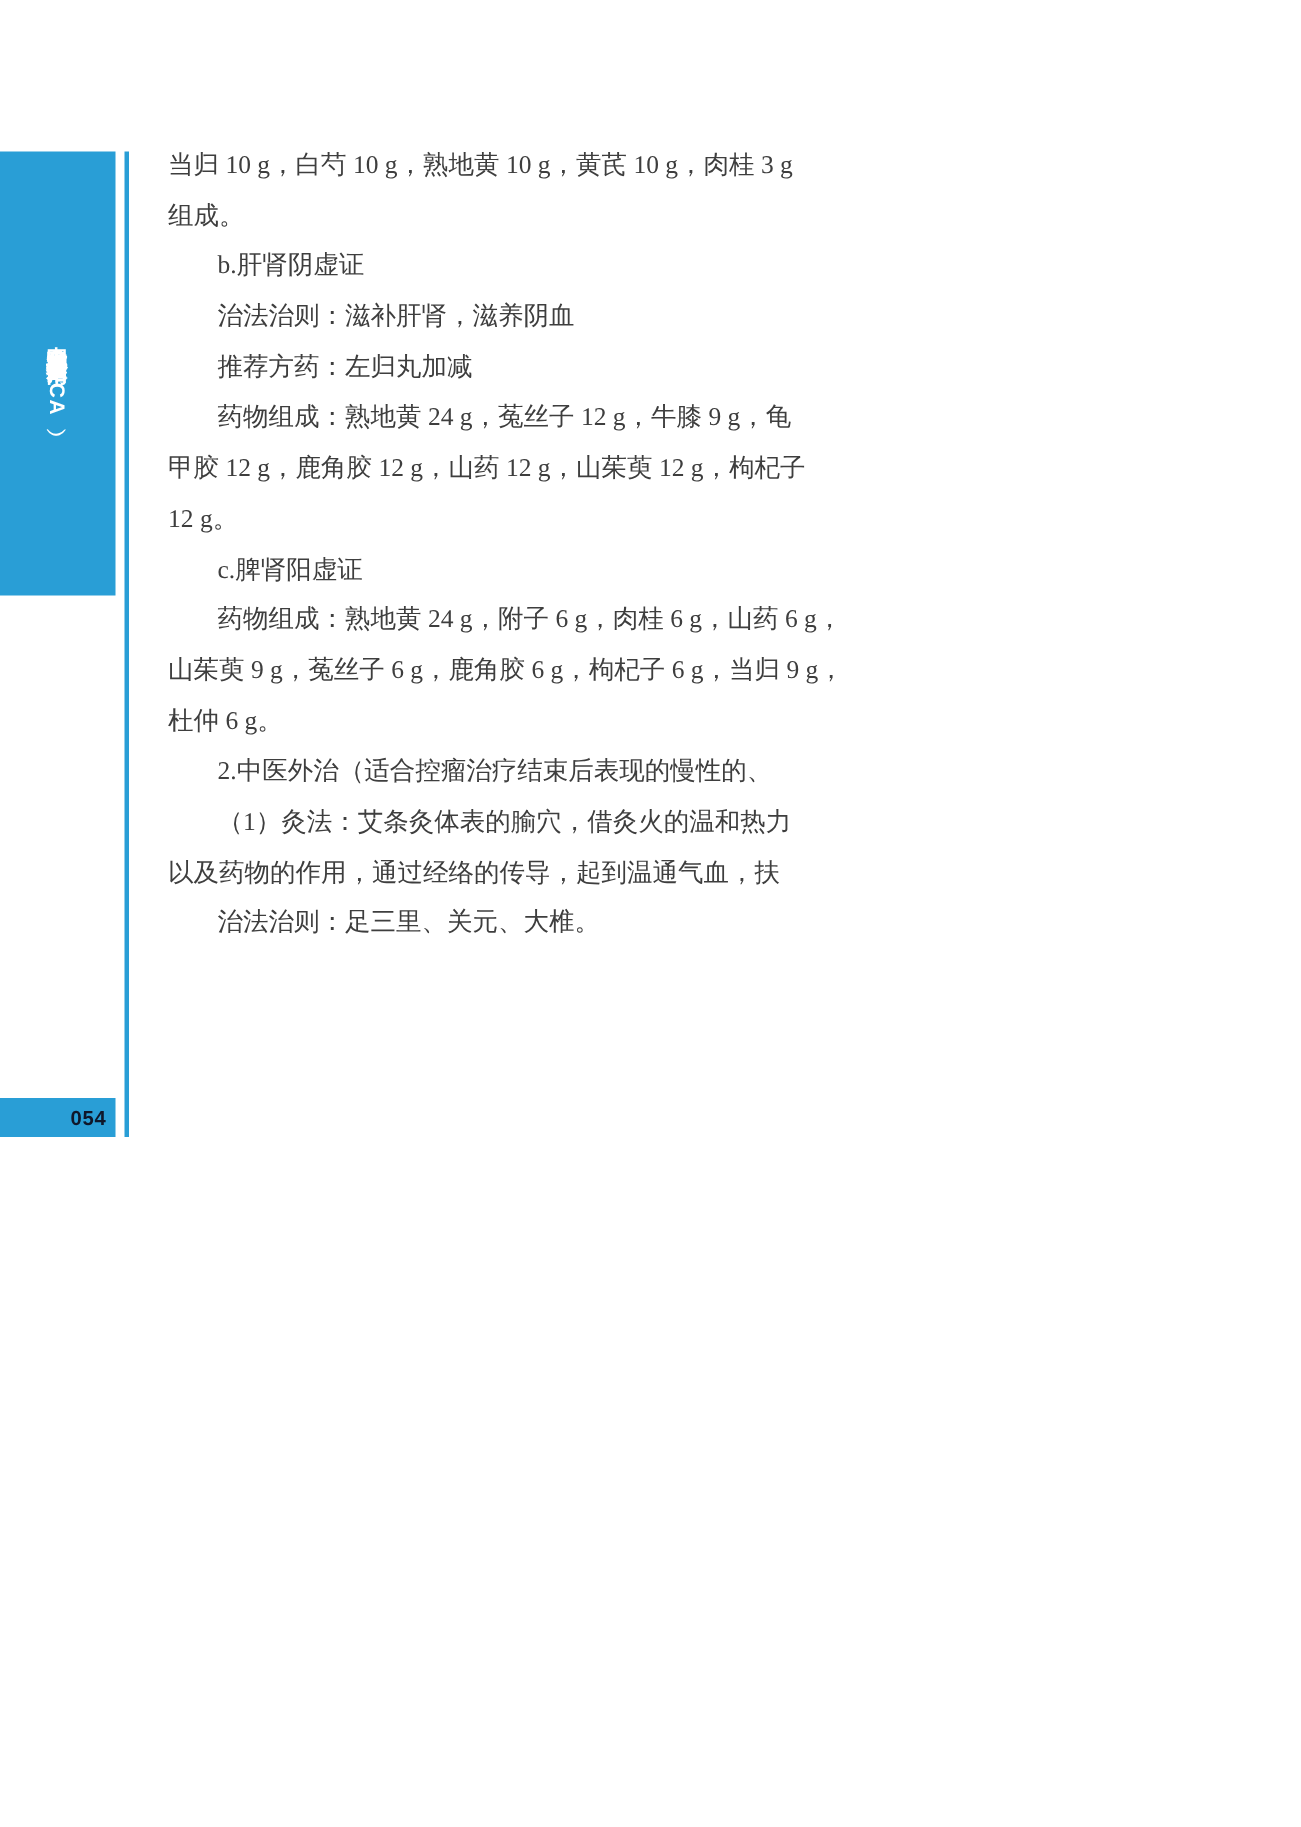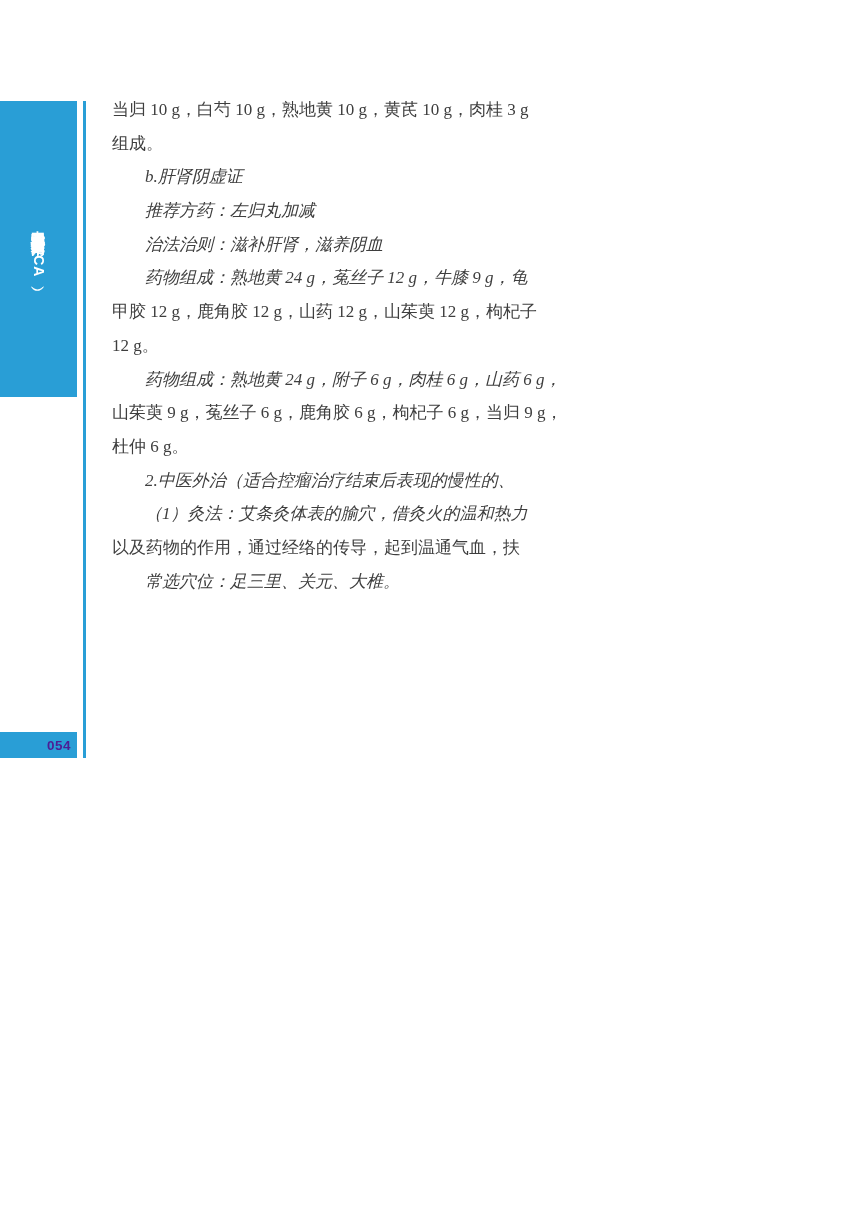--- a/index.html
+++ b/index.html
@@ -47,21 +47,21 @@
     left: 0; top: 732px;
     width: 77px; height: 26px;
     background: #299ed6;
     display: flex;
     align-items: center;
     justify-content: flex-end;
     padding-right: 6px;
     box-sizing: border-box;
   }
   .badge-num {
-    color: #4c1d95;
+    color: #0f172a;
     font-family: "Liberation Sans", "DejaVu Sans", sans-serif;
     font-weight: bold;
     font-size: 13.5px;
     letter-spacing: 0.5px;
   }
 
   
   .bodytext {
     position: absolute;
     left: 112px; top: 93px;
@@ -69,21 +69,21 @@
     font-size: 17px;
     line-height: 33.7px;
     color: #3e3e3e;
   }
   .ln {
     margin: 0;
     height: 33.7px;
     white-space: nowrap;
     box-sizing: border-box;
   }
-  .ln.indent { padding-left: 33px; font-style: italic; }
+  .ln.indent { padding-left: 33px; }
   
   .ln.fill {
     display: flex;
     justify-content: space-between;
     align-items: baseline;
   }
   .ln.fill span { white-space: pre; }
 </style>
 </head>
 <body>
@@ -137,22 +137,22 @@
         <span>，</span>
         <span>肉</span>
         <span>桂</span>
         <span> </span>
         <span>3</span>
         <span> </span>
         <span>g</span>
       </p>
     <p class="ln">组成。</p>
     <p class="ln indent">b.肝肾阴虚证</p>
+    <p class="ln indent">治法治则：滋补肝肾，滋养阴血</p>
     <p class="ln indent">推荐方药：左归丸加减</p>
-    <p class="ln indent">治法治则：滋补肝肾，滋养阴血</p>
     <p class="ln indent fill">
         <span>药</span>
         <span>物</span>
         <span>组</span>
         <span>成</span>
         <span>：</span>
         <span>熟</span>
         <span>地</span>
         <span>黄</span>
         <span> </span>
@@ -212,20 +212,21 @@
         <span>1</span>
         <span>2</span>
         <span> </span>
         <span>g</span>
         <span>，</span>
         <span>枸</span>
         <span>杞</span>
         <span>子</span>
       </p>
     <p class="ln">12 g。</p>
+    <p class="ln indent">c.脾肾阳虚证</p>
     <p class="ln indent fill">
         <span>药</span>
         <span>物</span>
         <span>组</span>
         <span>成</span>
         <span>：</span>
         <span>熟</span>
         <span>地</span>
         <span>黄</span>
         <span> </span>
@@ -367,16 +368,16 @@
         <span>，</span>
         <span>起</span>
         <span>到</span>
         <span>温</span>
         <span>通</span>
         <span>气</span>
         <span>血</span>
         <span>，</span>
         <span>扶</span>
       </p>
-    <p class="ln indent">常选穴位：足三里、关元、大椎。</p>
+    <p class="ln indent">治法治则：足三里、关元、大椎。</p>
   </main>
 
 </div>
 
 </body></html>

